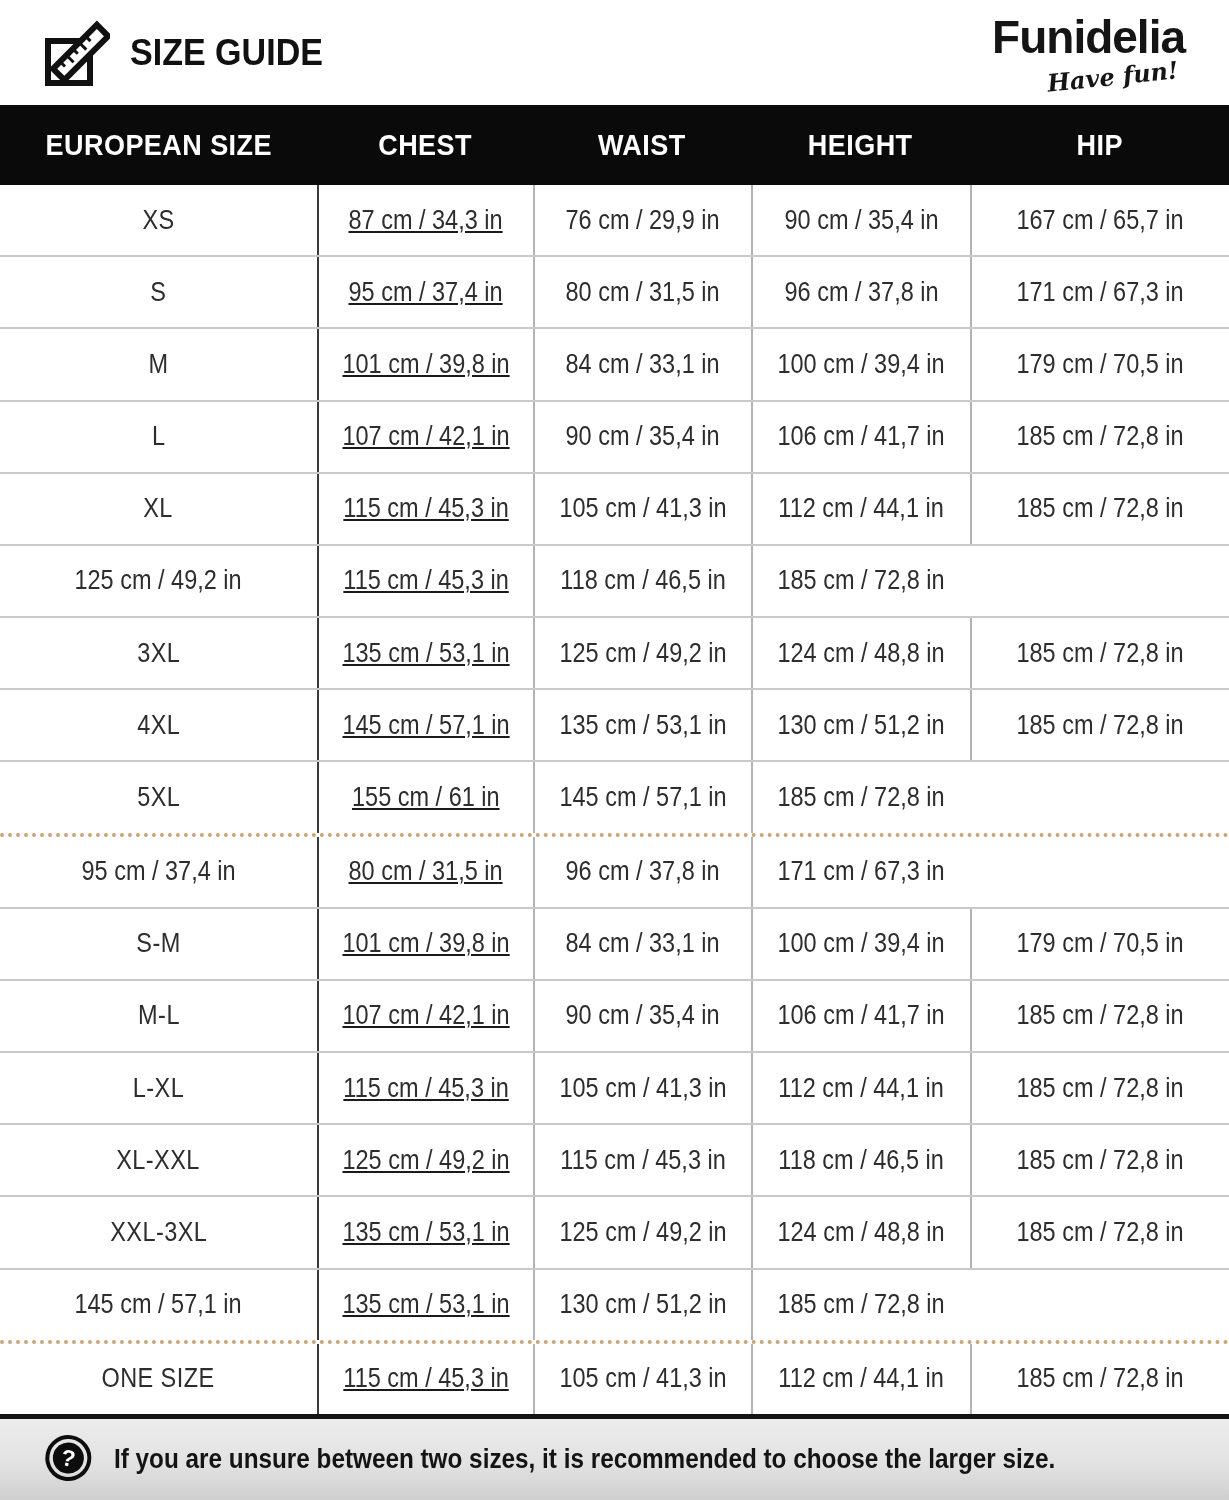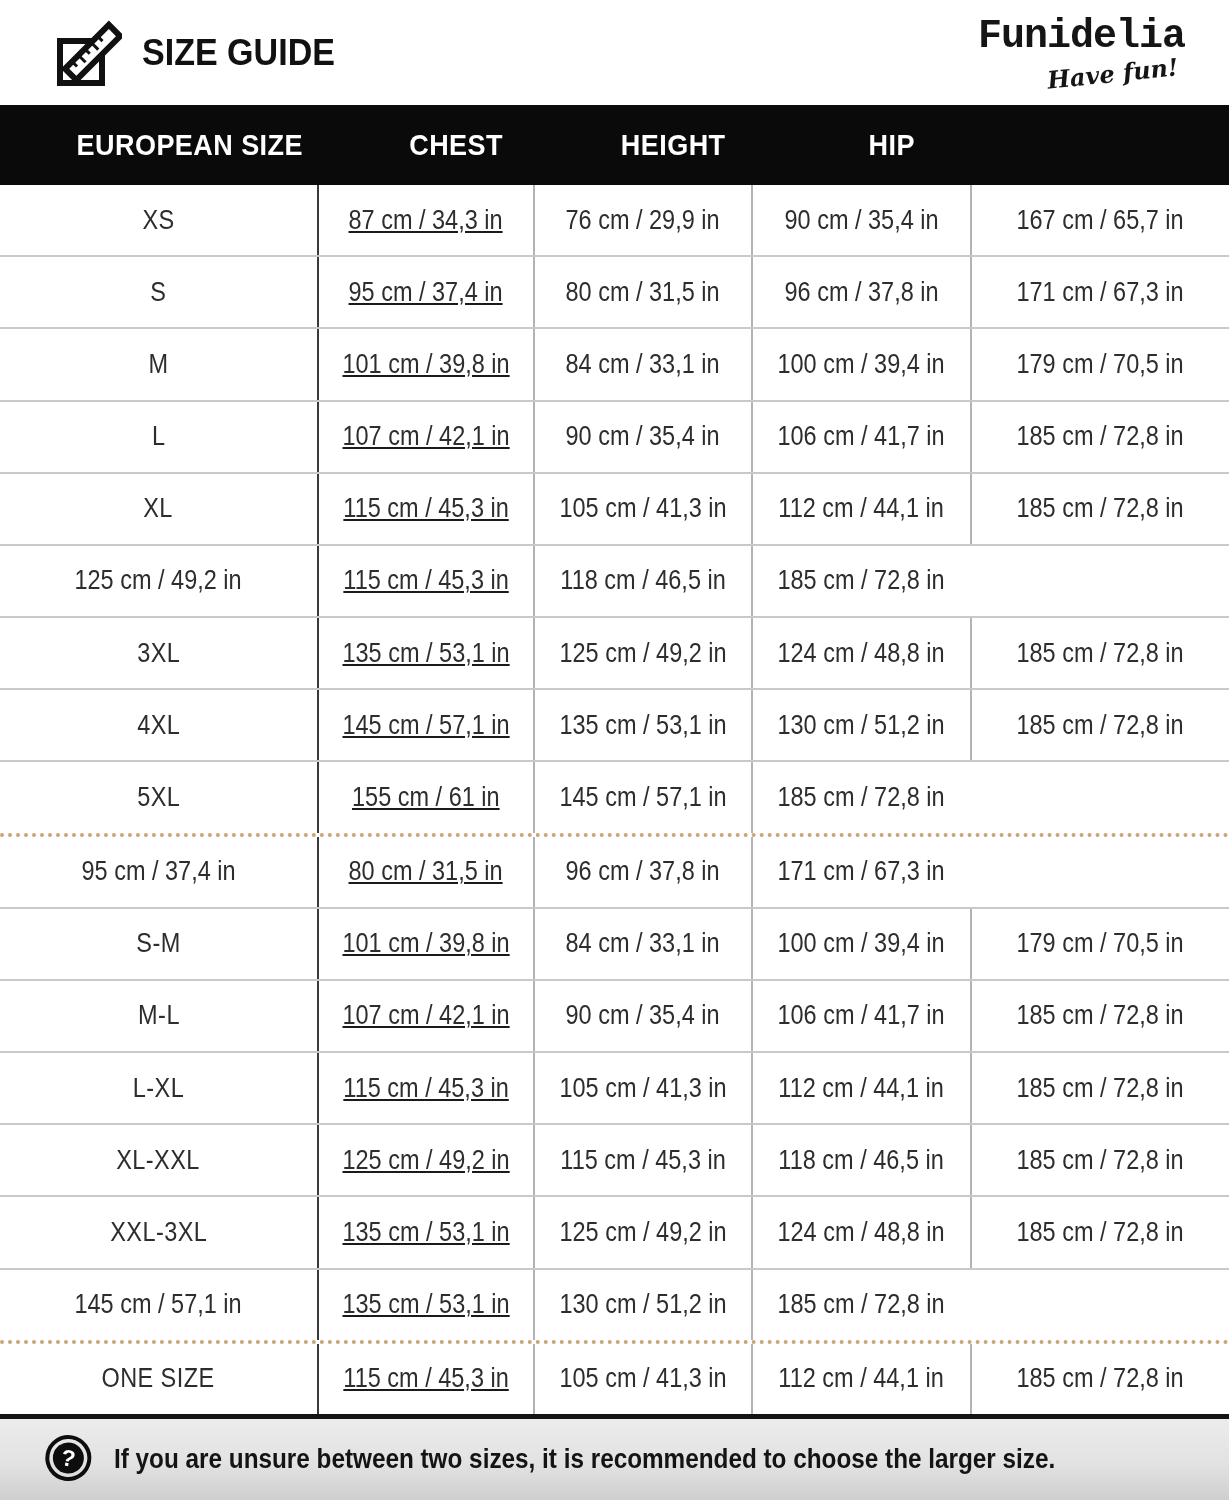--- a/index.html
+++ b/index.html
@@ -4,43 +4,42 @@
 <style>
   html,body{margin:0;padding:0;}
   body{
     width:1229px;height:1500px;background:#ffffff;
     font-family:"Liberation Sans",sans-serif;color:#1a1a1a;
     position:relative;overflow:hidden;
   }
   
   .top{
     height:105px;display:flex;align-items:center;justify-content:space-between;
-    padding:0 40px;box-sizing:border-box;margin-left:12px;
+    padding:0 40px;box-sizing:border-box;
   }
   .brand-left{display:flex;align-items:center;gap:20px;}
   .size-guide-title{
     font-size:37px;font-weight:800;letter-spacing:0px;color:#111;
     display:inline-block;transform:scaleX(.92);transform-origin:left center;white-space:nowrap;
   }
   .logo-wrap{position:relative;text-align:right;padding-right:4px;}
   .logo-word{
-    font-family:Liberation Mono, monospace;font-weight:700;
-    font-size:40px;letter-spacing:-1px;color:#151515;line-height:1;
+    font-family:Liberation Sans, sans-serif;font-weight:700;
+    font-size:46px;letter-spacing:-1px;color:#151515;line-height:1;
   }
   .logo-tag{
     font-family:"DejaVu Serif","Liberation Serif",serif;font-style:italic;font-weight:700;
     font-size:24px;color:#151515;display:inline-block;transform:rotate(-6deg);
     margin-top:2px;margin-right:6px;
   }
   
   .thead{
     height:80px;background:#0a0a0a;display:grid;
     grid-template-columns:317px 216px 218px 219px 259px;
     align-items:center;
-    padding-left:31px;
   }
   .thead .hcell{
     text-align:center;color:#ffffff;font-size:30px;font-weight:800;letter-spacing:.5px;
   }
   .thead .hcell span{display:inline-block;transform:scaleX(.9);white-space:nowrap;}
   .tbody{
     height:1229px;display:flex;flex-direction:column;
   }
   .trow{
     flex:1 1 0;display:grid;grid-template-columns:317px 216px 218px 219px 259px;
@@ -94,20 +93,21 @@
   </div>
   <div class="logo-wrap">
     <div class="logo-word">Funidelia</div>
     <div class="logo-tag">Have fun!</div>
   </div>
 </div>
 
 <div class="thead">
   <div class="hcell"><span>EUROPEAN SIZE</span></div>
   <div class="hcell"><span>CHEST</span></div>
+  <div class="hcell"><span>WAIST</span></div>
   <div class="hcell"><span>HEIGHT</span></div>
   <div class="hcell"><span>HIP</span></div>
 </div>
 
 <div class="tbody">
     <div class="trow">
       <div class="cell size-cell">
         <span class="cn">XS</span>
       </div>
       <div class="cell">

